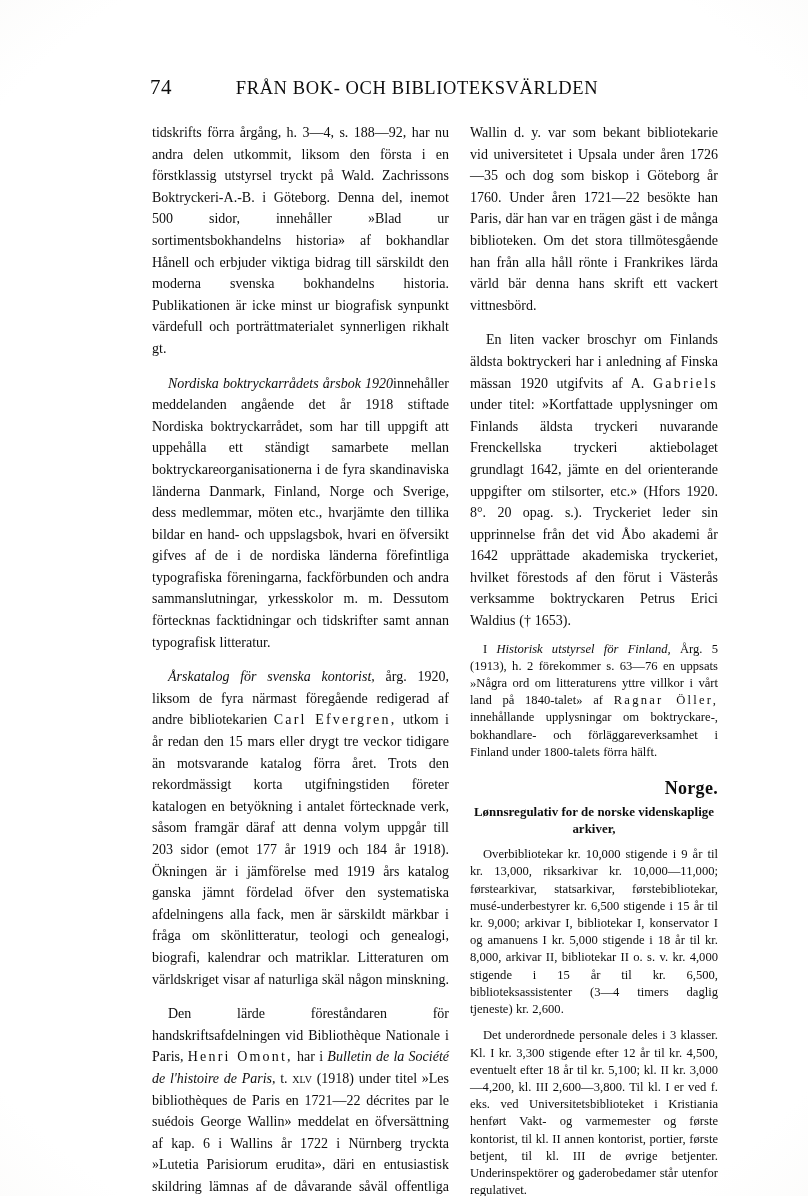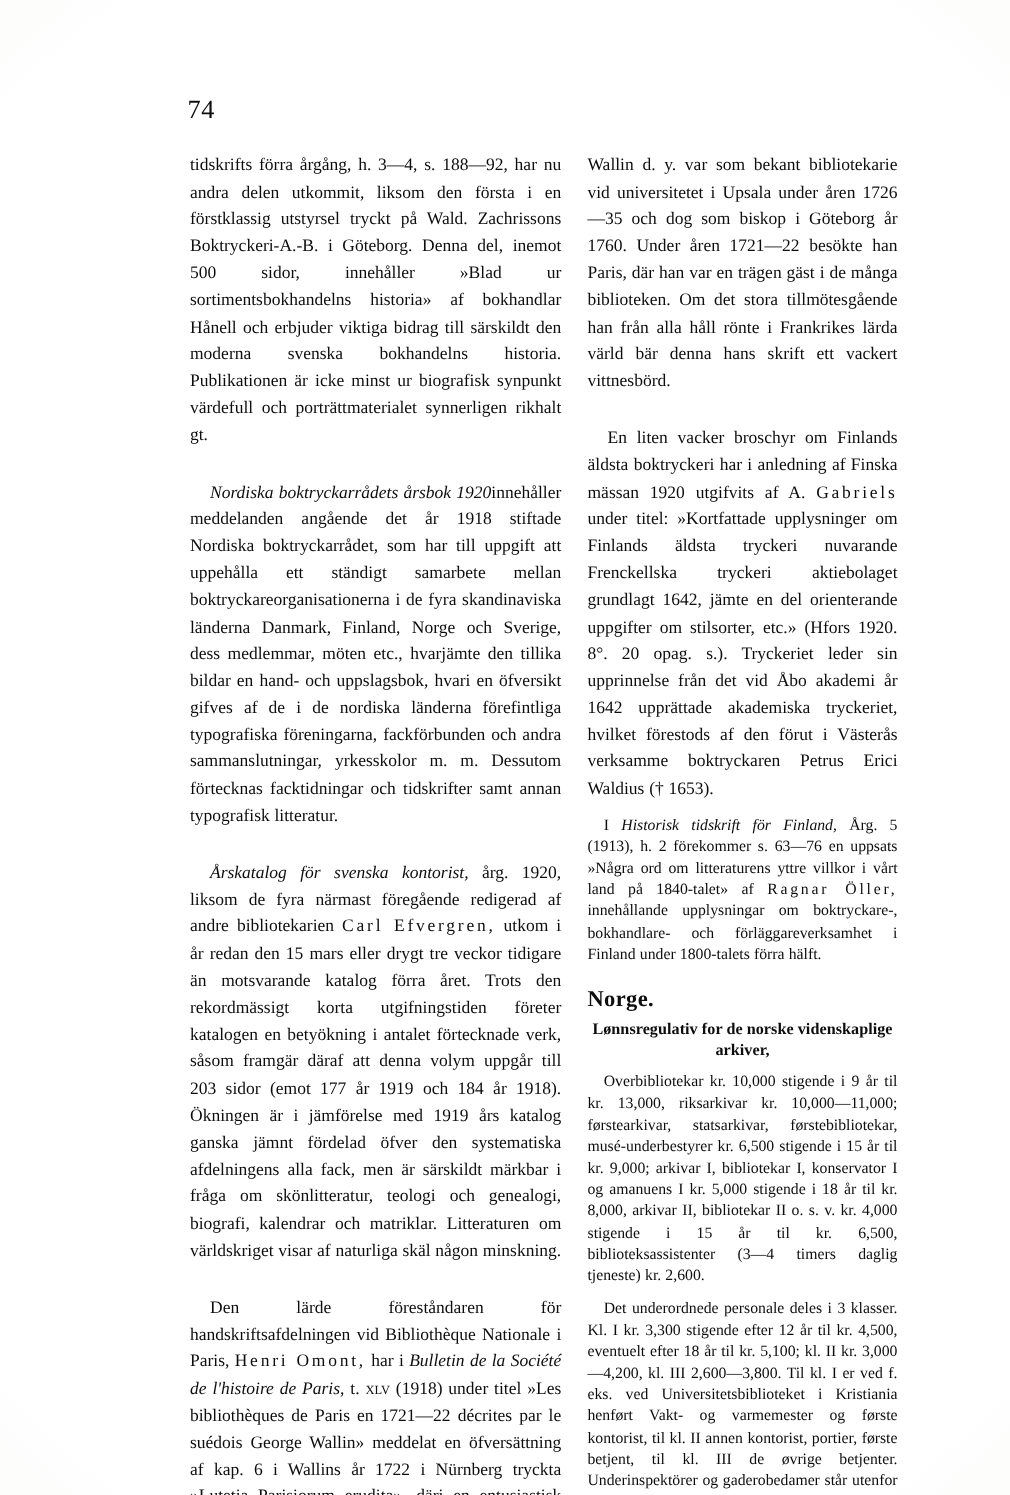--- a/index.html
+++ b/index.html
@@ -76,21 +76,21 @@
     line-height: 21.6px;
     text-align: justify;
     text-justify: inter-word;
     hyphens: manual;
     word-spacing: 0.3px;
   }
   p.body.indent {
     text-indent: 16px;
   }
   p.gap {
-    margin-top: 24px;
+    margin-top: 13px;
   }
   .ital { font-style: italic; }
   .spaced { letter-spacing: 2.2px; }
   .sc { font-variant: small-caps; }
 
   
   p.petit {
     margin: 0;
     font-size: 12.6px;
     line-height: 17.2px;
@@ -99,20 +99,21 @@
   }
   p.petit.indent { text-indent: 13px; }
   p.petit.gap { margin-top: 9px; }
 
   h2.section {
     margin: 16px 0 5px 0;
     font-size: 18px;
     font-weight: bold;
     line-height: 22px;
     letter-spacing: 0.3px;
+    text-align: right;
   }
   h3.subsection {
     margin: 0 0 2px 0;
     font-size: 12.9px;
     font-weight: bold;
     line-height: 16.6px;
     text-align: center;
     letter-spacing: 0.05px;
   }
   h3.subsection .line2 {
@@ -122,20 +123,21 @@
 </style>
 </head>
 <body>
 
 <div class="page-scan"></div>
 
 <div class="page-inner">
 
   <div class="running-head">
     <div class="folio">74</div>
+    <div class="head-title">FRÅN BOK- OCH BIBLIOTEKSVÄRLDEN</div>
   </div>
 
   <div class="col col-left">
 
     <p class="body">
       <span>tidskrifts förra årgång, h. 3—4, s. 188—92, har nu andra delen utkommit, liksom den första i en förstklassig utstyrsel tryckt på Wald. Zachrissons Boktryckeri-A.-B. i Göteborg. Denna del, inemot 500 sidor, innehåller »Blad ur sortimentsbokhandelns historia» af bokhandlar Hånell och erbjuder viktiga bidrag till särskildt den moderna svenska bokhandelns historia. Publikationen är icke minst ur biografisk synpunkt värdefull och porträttmaterialet synnerligen rikhalt gt.</span>
     </p>
 
     <p class="body indent gap">
       <span class="ital">Nordiska boktryckarrådets årsbok 1920</span><span>innehåller meddelanden angående det år 1918 stiftade Nordiska boktryckarrådet, som har till uppgift att uppehålla ett ständigt samarbete mellan boktryckareorganisationerna i de fyra skandinaviska länderna Danmark, Finland, Norge och Sverige, dess medlemmar, möten etc., hvarjämte den tillika bildar en hand- och uppslagsbok, hvari en öfversikt gifves af de i de nordiska länderna förefintliga typografiska föreningarna, fackförbunden och andra sammanslutningar, yrkesskolor m. m. Dessutom förtecknas facktidningar och tidskrifter samt annan typografisk litteratur.</span>
@@ -166,21 +168,21 @@
     </p>
 
     <p class="body indent gap">
       <span>En liten vacker broschyr om Finlands äldsta boktryckeri har i anledning af Finska mässan 1920 utgifvits af A.</span>
       <span class="spaced">Gabriels</span>
       <span>under titel: »Kortfattade upplysninger om Finlands äldsta tryckeri nuvarande Frenckellska tryckeri aktiebolaget grundlagt 1642, jämte en del orienterande uppgifter om stilsorter, etc.» (Hfors 1920. 8°. 20 opag. s.). Tryckeriet leder sin upprinnelse från det vid Åbo akademi år 1642 upprättade akademiska tryckeriet, hvilket förestods af den förut i Västerås verksamme boktryckaren Petrus Erici Waldius († 1653).</span>
     </p>
 
     <p class="petit indent gap">
       <span>I</span>
-      <span class="ital">Historisk tidskrift för Finland,</span>
+      <span class="ital">Historisk utstyrsel för Finland,</span>
       <span>Årg. 5 (1913), h. 2 förekommer s. 63—76 en uppsats »Några ord om litteraturens yttre villkor i vårt land på 1840-talet»</span>
       <span>af</span>
       <span class="spaced">Ragnar Öller,</span>
       <span>innehållande upplysningar om boktryckare-, bokhandlare- och förläggareverksamhet i Finland under 1800-talets förra hälft.</span>
     </p>
 
     <h2 class="section">Norge.</h2>
 
     <h3 class="subsection">
       <span>Lønnsregulativ for de norske videnskaplige arkiver,</span>

